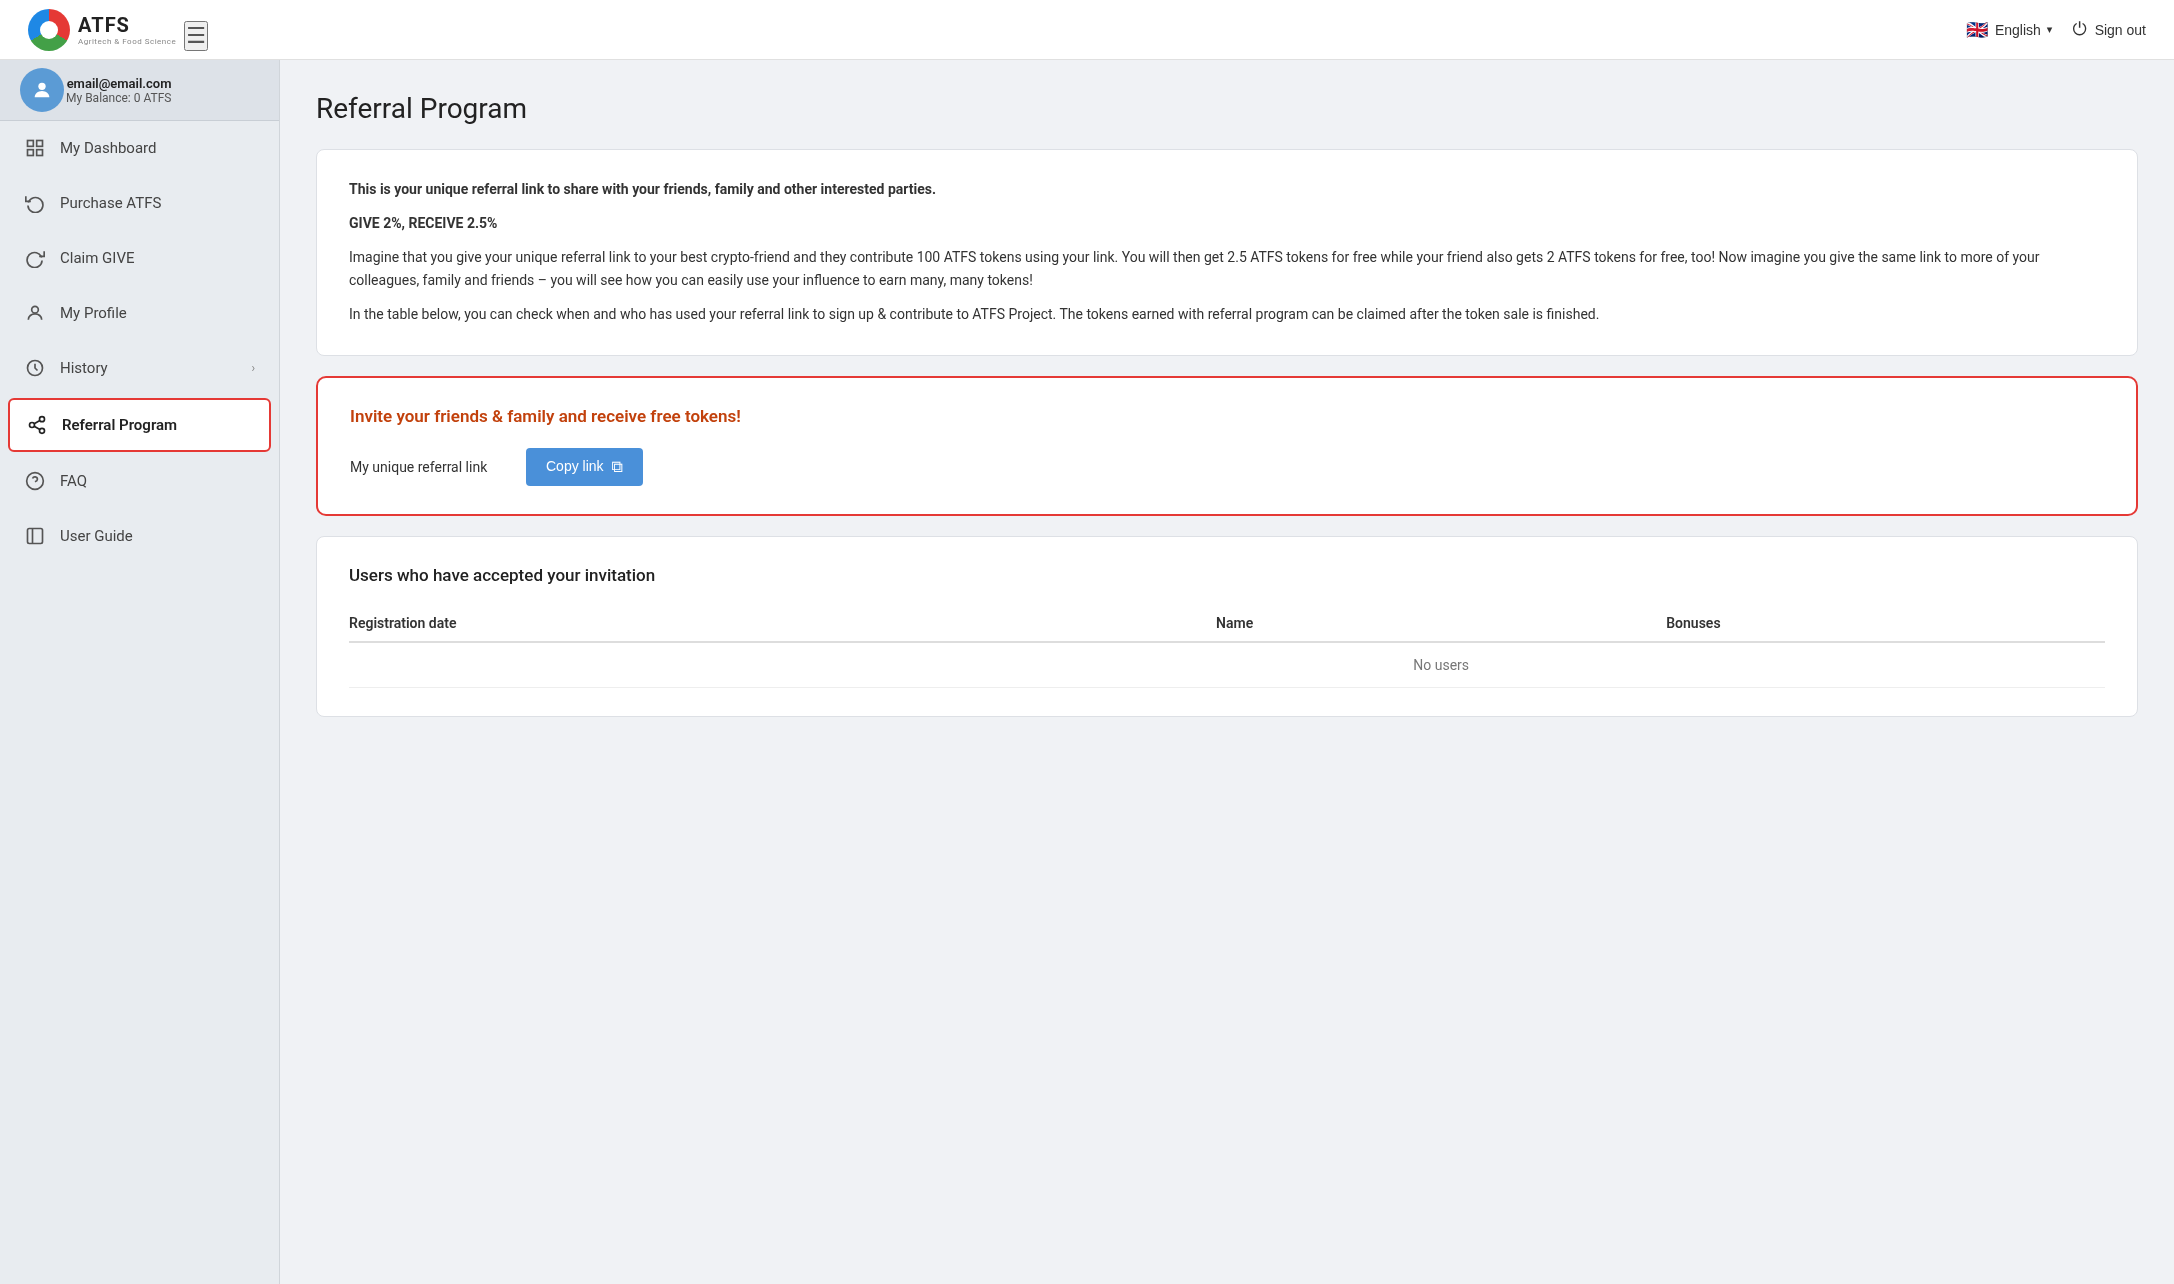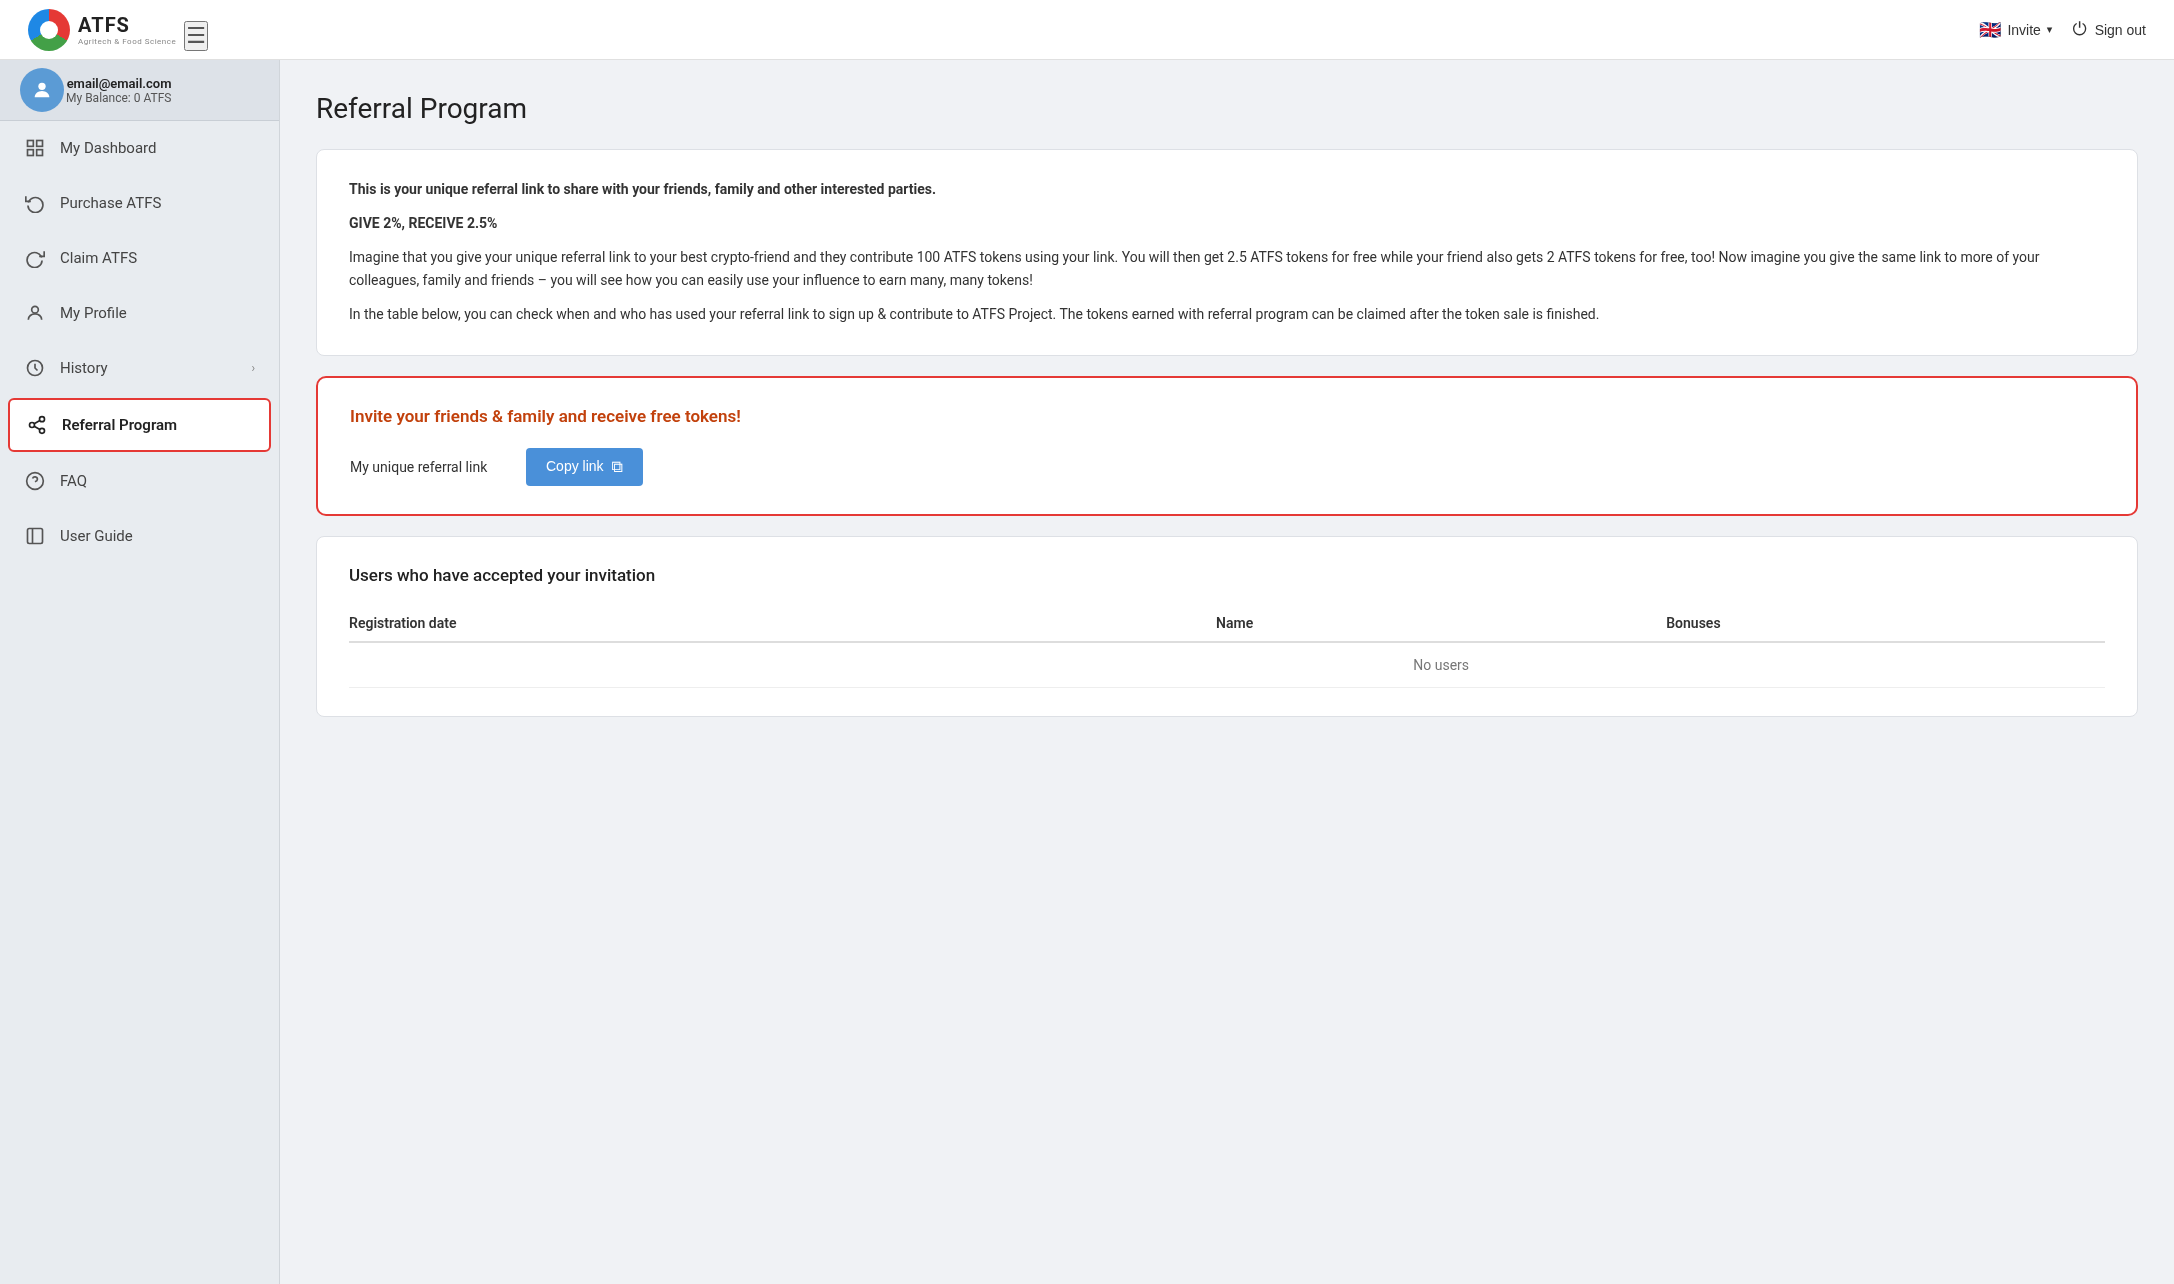--- a/index.html
+++ b/index.html
@@ -121,21 +121,21 @@
       <div>
         <div class="logo-text">ATFS</div>
         <div class="logo-sub">Agritech &amp; Food Science</div>
       </div>
     </div>
     <button class="hamburger">☰</button>
   </div>
   <div class="header-right">
     <button class="lang-btn">
       <span class="flag">🇬🇧</span>
-      <span>Invite</span>
+      <span>English</span>
       <span style="font-size:11px;">▾</span>
     </button>
     <button class="signout-btn">
       <span style="font-size:18px;">⏻</span>
       <span>Sign out</span>
     </button>
   </div>
 </header>
 
 <div class="layout">
@@ -178,21 +178,21 @@
         <span>Purchase ATFS</span>
       </div>
 
       <div class="nav-item">
         <span class="nav-icon">
           <svg width="20" height="20" viewBox="0 0 24 24" fill="none" stroke="#555" stroke-width="2">
               <polyline points="23 4 23 10 17 10"></polyline>
               <path d="M20.49 15a9 9 0 1 1-.49-3.5"></path>
             </svg>
         </span>
-        <span>Claim ATFS</span>
+        <span>Claim GIVE</span>
       </div>
 
       <div class="nav-item">
         <span class="nav-icon">
           <svg width="20" height="20" viewBox="0 0 24 24" fill="none" stroke="#555" stroke-width="2">
               <circle cx="12" cy="8" r="4"></circle>
               <path d="M4 20c0-4 3.6-7 8-7s8 3 8 7"></path>
             </svg>
         </span>
         <span>My Profile</span>

